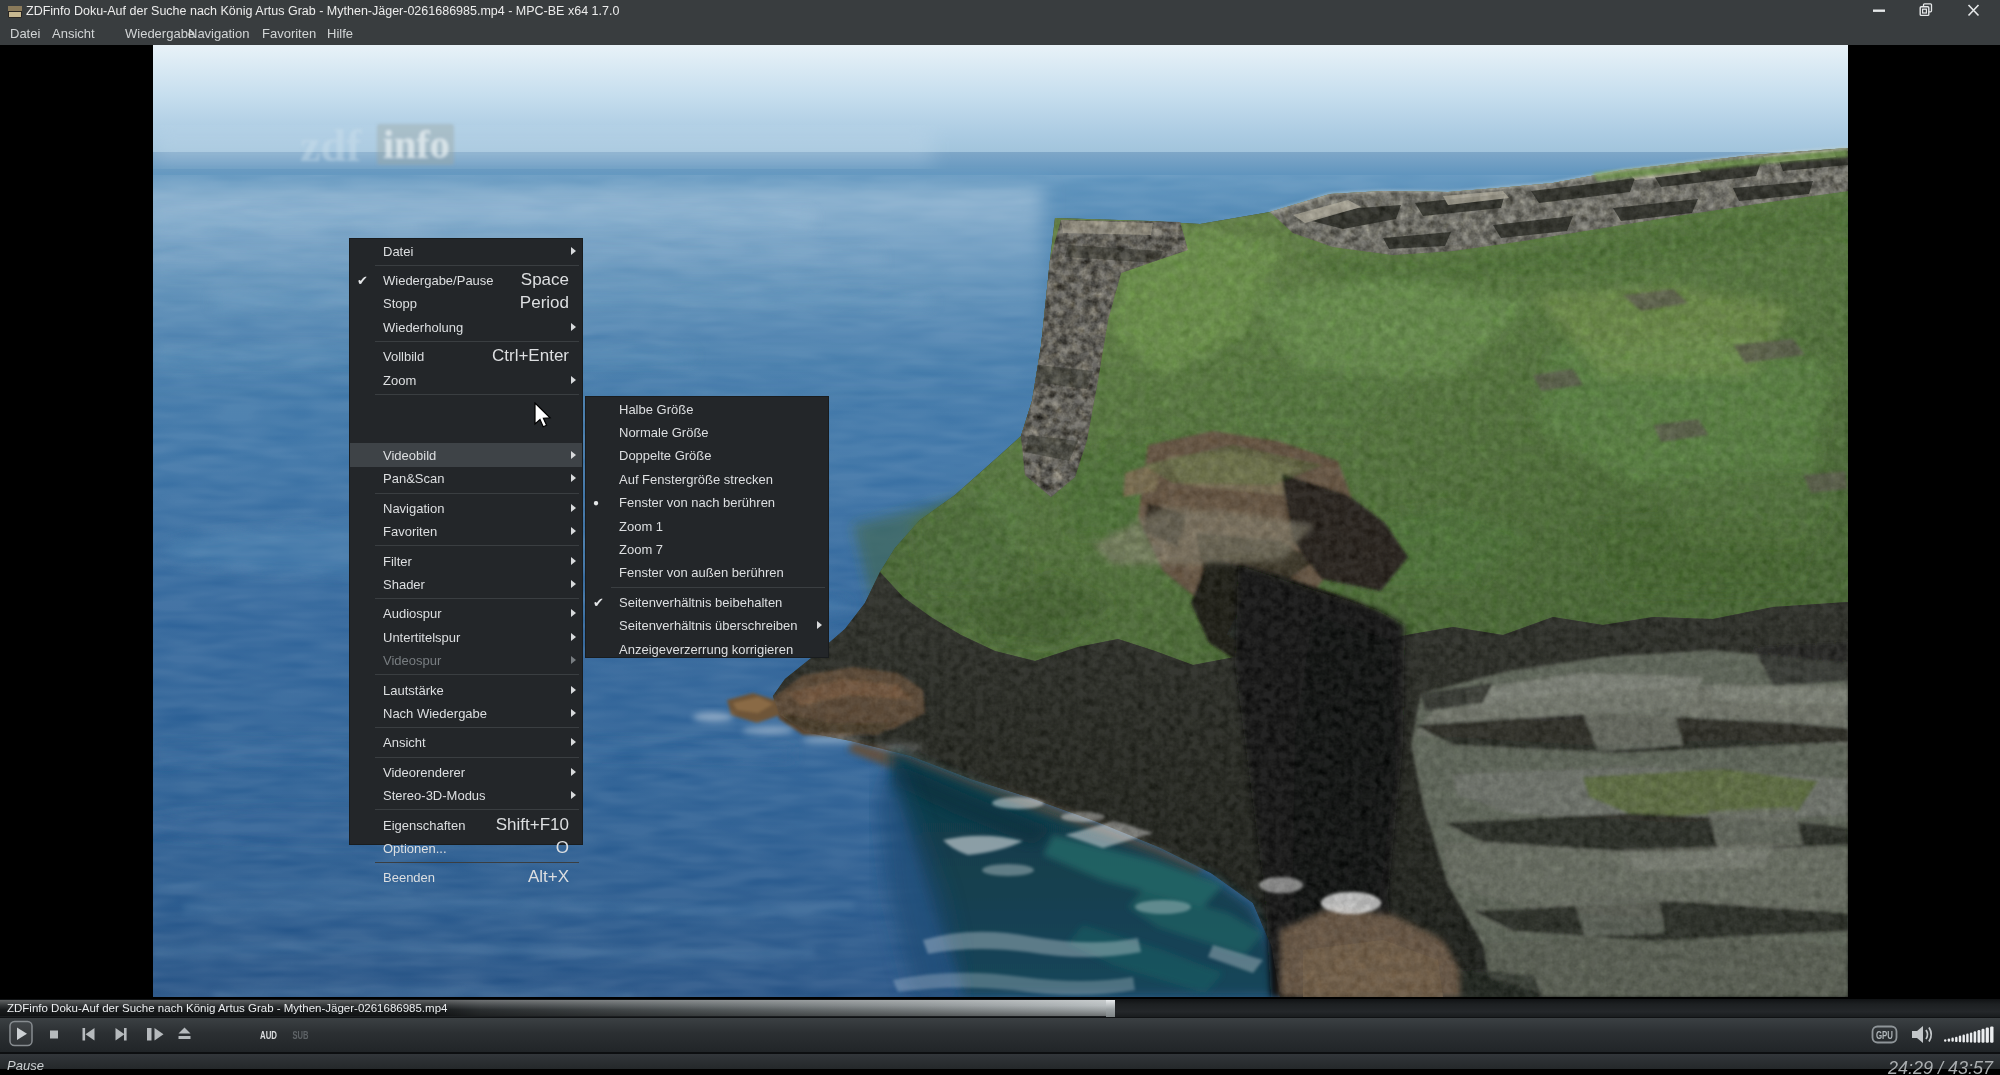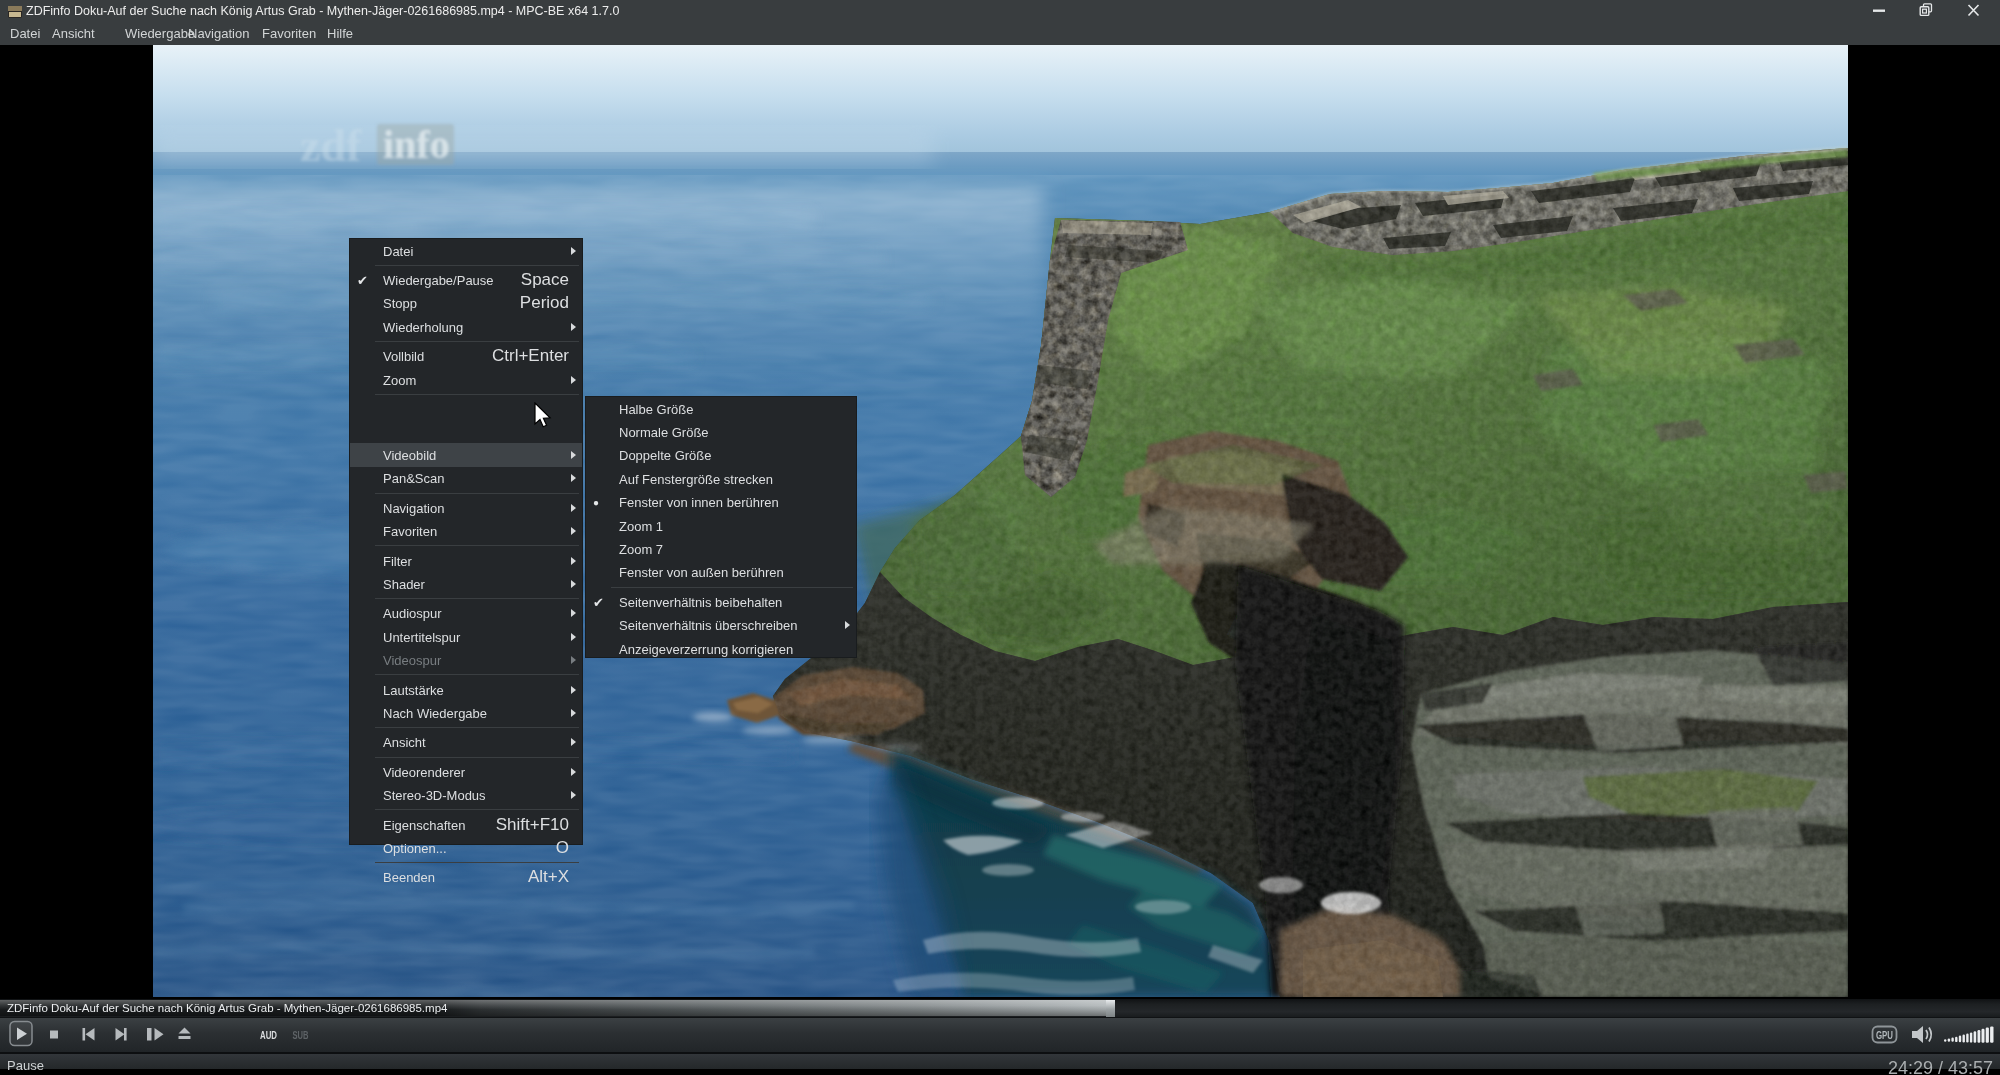--- a/index.html
+++ b/index.html
@@ -7,21 +7,21 @@
   .abs{position:absolute;}
   
   #titlebar{left:0;top:0;width:2000px;height:23px;background:#393d3f;}
   #titletext{left:26px;top:4px;font-size:12.5px;color:#ececec;white-space:nowrap;}
   #menubar{left:0;top:23px;width:2000px;height:22px;background:#393d3f;}
   .mitem{position:absolute;top:3px;font-size:13px;color:#d2d5d6;}
   
   #video{left:153px;top:45px;width:1695px;height:952px;background:#2c619b;}
   
   #cmenu{left:349px;top:238px;width:234px;height:607px;background:#232629;border:1px solid #191c1e;box-sizing:border-box;}
-  #smenu{left:585px;top:396px;width:272px;height:262px;background:#232629;border:1px solid #191c1e;box-sizing:border-box;}
+  #smenu{left:585px;top:396px;width:244px;height:262px;background:#232629;border:1px solid #191c1e;box-sizing:border-box;}
   .mrow{position:relative;height:23.4px;}
   .mrow .lab{position:absolute;left:33px;top:50%;transform:translateY(-50%);font-size:13px;color:#dddfe1;white-space:nowrap;}
   .mrow .acc{position:absolute;right:13px;top:50%;transform:translateY(-50%);font-size:17px;color:#dddfe1;}
   .mrow .arr{position:absolute;right:6px;top:50%;transform:translateY(-50%);width:0;height:0;border-left:5px solid #d8dadc;border-top:4.5px solid transparent;border-bottom:4.5px solid transparent;}
   .mrow .chk{position:absolute;left:7px;top:50%;transform:translateY(-50%);font-size:13px;color:#e4e6e8;}
   .msep{height:6px;position:relative;}
   .msep::after{content:"";position:absolute;left:25px;right:3px;top:2.5px;height:1px;background:#3a3e41;}
   .hl{background:#3e4347;margin-top:46px;}
   .gray .lab{color:#787d81;}
   .gray .arr{border-left-color:#787d81;}
@@ -29,21 +29,21 @@
   #seek{left:0;top:999px;width:2000px;height:18px;background:linear-gradient(180deg,#101214,#1d2022 30%,#24272a 70%,#191c1e);}
   #seekfill{left:0;top:1px;width:1109px;height:16px;
     background:linear-gradient(90deg,#1b1e20 0px,#1b1e20 436px,#303436 480px,#585e60 700px,#848a8c 920px,#a4aaac 1060px,#b0b6b8 1108px);}
   #seekgloss{left:0;top:1px;width:1109px;height:16px;
     background:linear-gradient(180deg,rgba(255,255,255,0.30) 0%,rgba(255,255,255,0.10) 35%,rgba(0,0,0,0.10) 60%,rgba(0,0,0,0.38) 100%);}
   #seekhandle{left:1106px;top:0.5px;width:9px;height:17px;background:linear-gradient(180deg,#e8ebed,#9ba1a3 55%,#7d8385);}
   #seektext{left:7px;top:2.5px;font-size:11.5px;color:#eceef0;white-space:nowrap;}
   
   #controls{left:0;top:1017px;width:2000px;height:35px;background:linear-gradient(180deg,#3b4043 0%,#2b2f32 45%,#212528 100%);border-top:1px solid #101214;box-sizing:border-box;}
   
-  #status{left:0;top:1052px;width:2000px;height:17px;background:linear-gradient(180deg,#32363a 0%,#24282a 100%);border-top:2px solid #0d0f11;box-sizing:border-box;}
+  #status{left:0;top:1052px;width:2000px;height:17px;background:linear-gradient(180deg,#32363a 0%,#24282a 100%);border-top:2px solid #0d0f11;box-sizing:border-box;font-style:italic;}
   #pausetext{left:7px;top:3.5px;font-size:13px;color:#cdd1d3;}
   #timetext{right:7px;top:3.5px;font-size:18px;color:#a9adaf;}
 </style>
 </head>
 <body>
   <div id="video" class="abs">
   <svg width="1695" height="952" viewBox="0 0 1695 952">
     <defs>
       <linearGradient id="sky" x1="0" y1="0" x2="0" y2="1">
         <stop offset="0" stop-color="#e8f2f8"></stop>
@@ -439,21 +439,21 @@
       <span class="lab">Normale Größe</span>
     </div>
     <div class="mrow">
       <span class="lab">Doppelte Größe</span>
     </div>
     <div class="mrow">
       <span class="lab">Auf Fenstergröße strecken</span>
     </div>
     <div class="mrow">
       <span class="chk" style="font-size:10px;">●</span>
-      <span class="lab">Fenster von innen berühren</span>
+      <span class="lab">Fenster von nach berühren</span>
     </div>
     <div class="mrow">
       <span class="lab">Zoom 1</span>
     </div>
     <div class="mrow">
       <span class="lab">Zoom 7</span>
     </div>
     <div class="mrow">
       <span class="lab">Fenster von außen berühren</span>
     </div>

